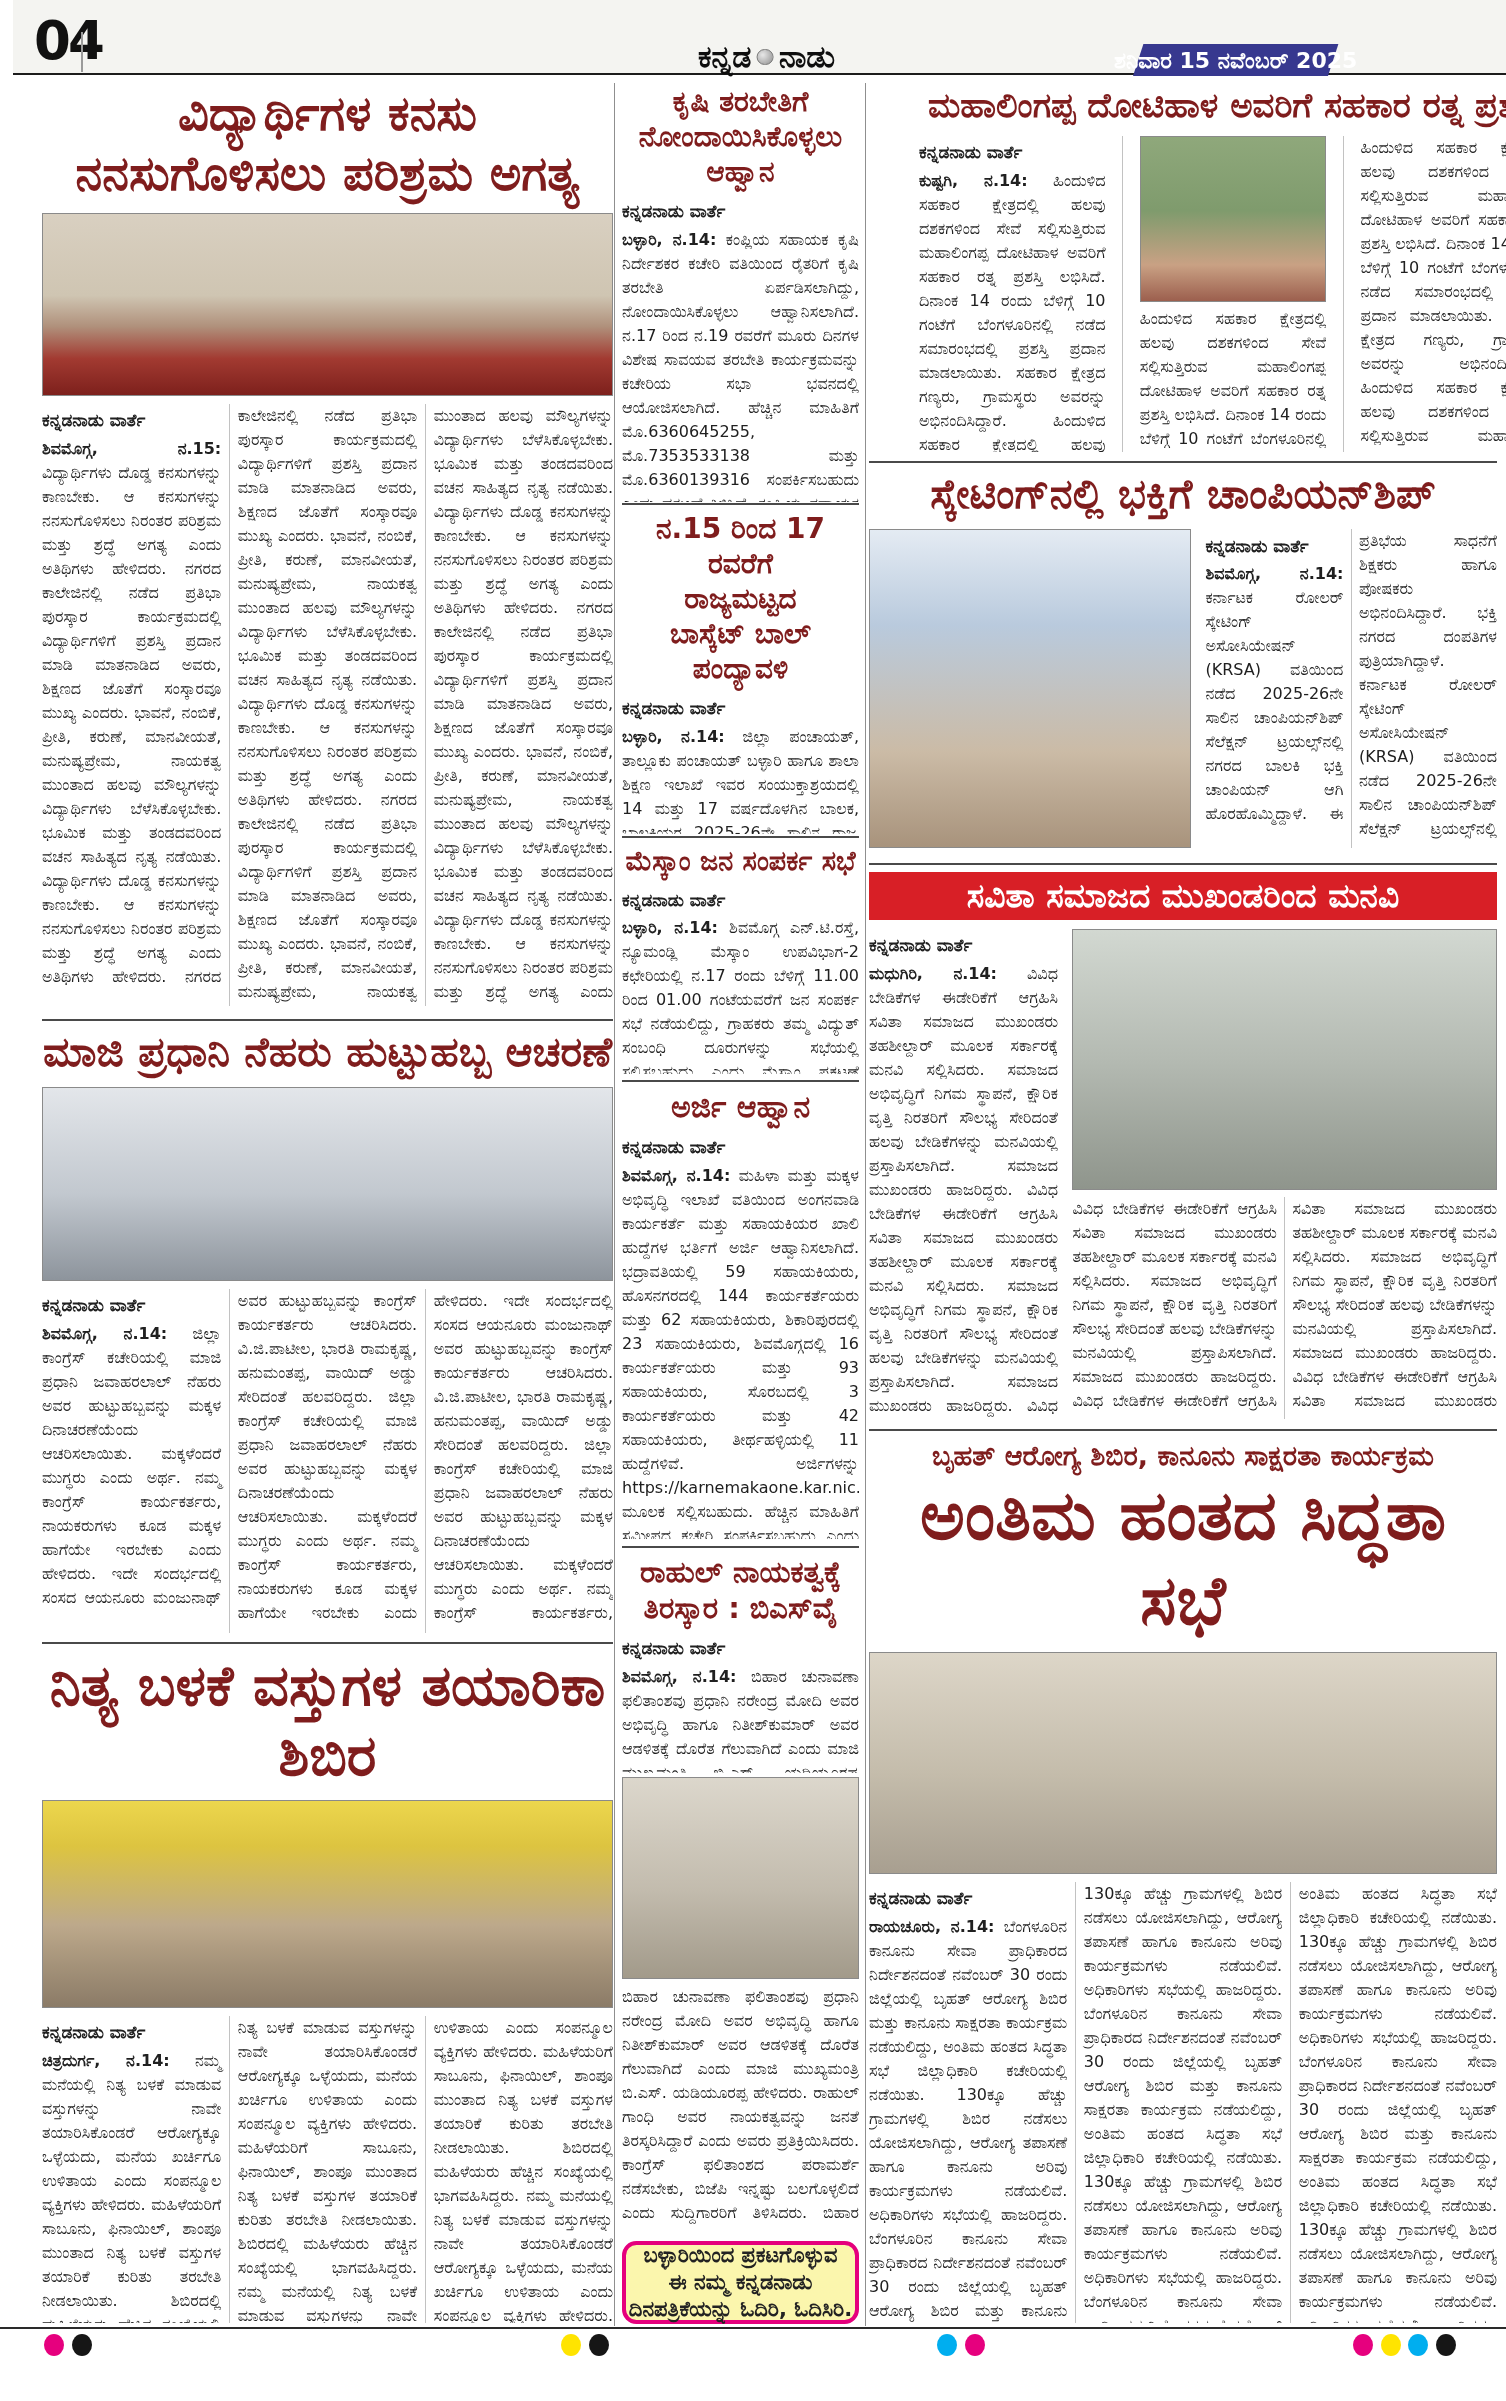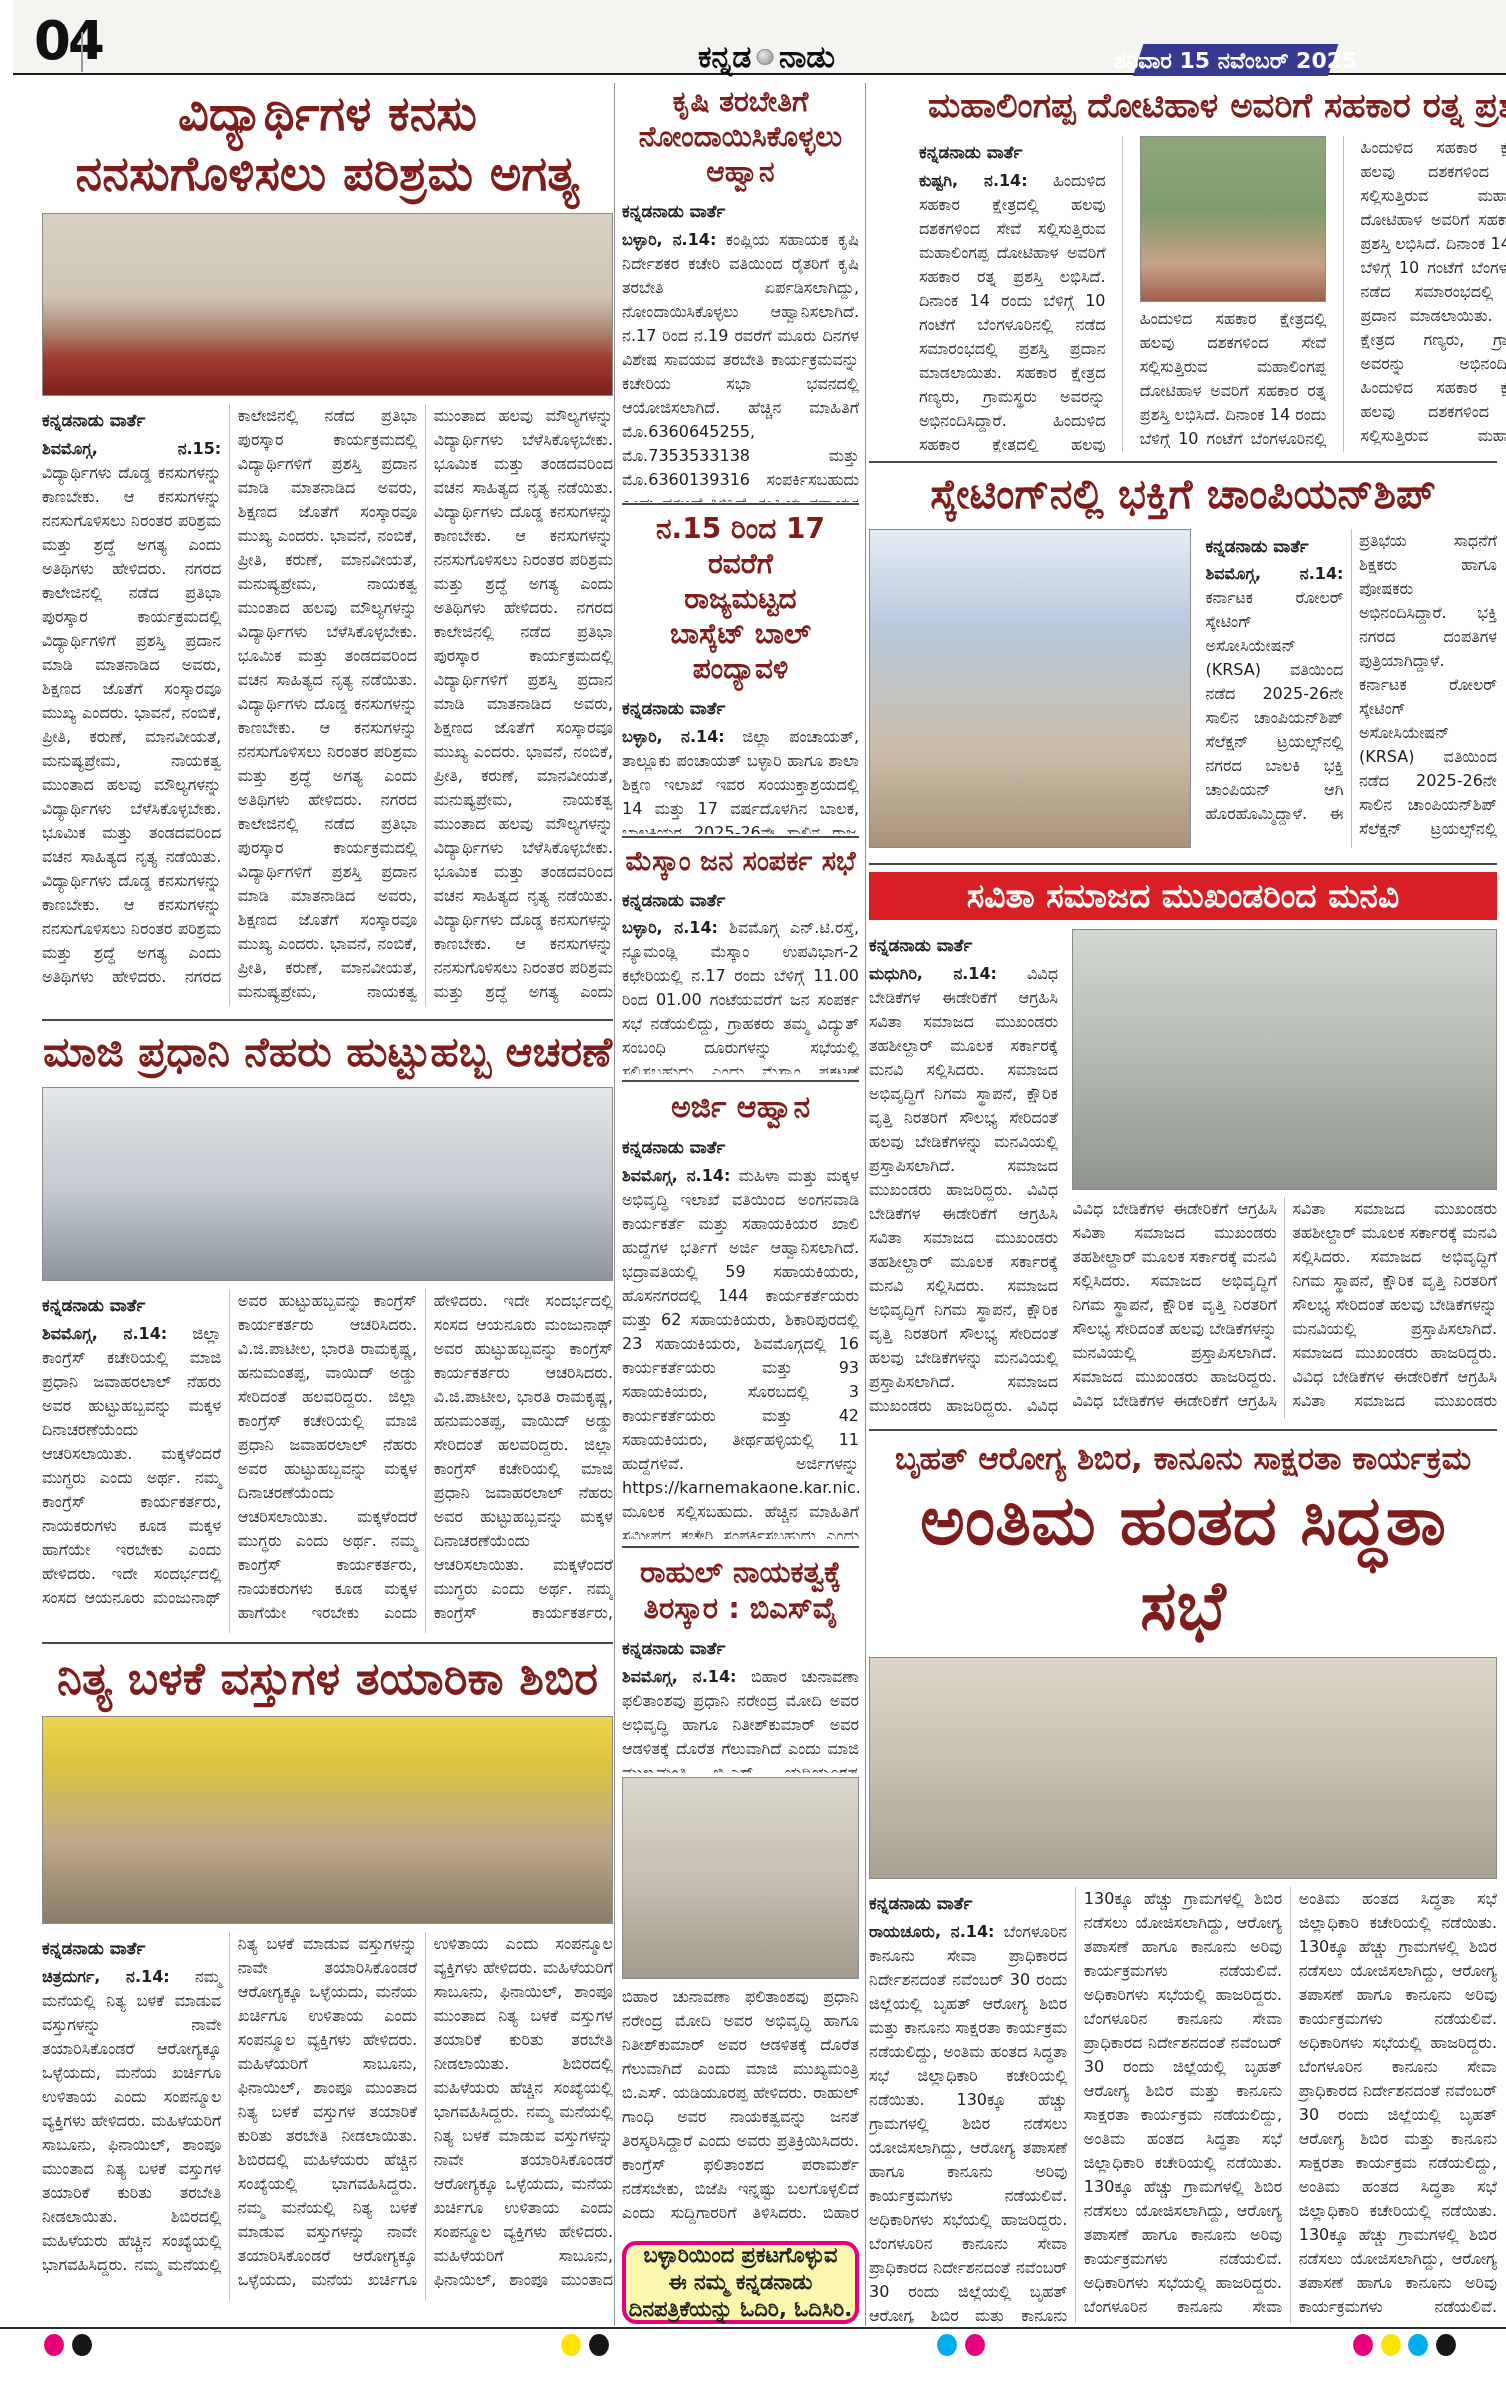--- a/index.html
+++ b/index.html
@@ -122,21 +122,21 @@
   <div class="photo ph-nehru" style="height:194px; margin-top:9px;"></div>
   <div class="bodytxt cols3" style="height:344px; margin-top:7.8px;">
     <div class="byline">ಕನ್ನಡನಾಡು ವಾರ್ತೆ</div>
     <p><b class="dl">ಶಿವಮೊಗ್ಗ, ನ.14:</b>
        <span>ಜಿಲ್ಲಾ ಕಾಂಗ್ರೆಸ್ ಕಚೇರಿಯಲ್ಲಿ ಮಾಜಿ ಪ್ರಧಾನಿ ಜವಾಹರಲಾಲ್ ನೆಹರು ಅವರ ಹುಟ್ಟುಹಬ್ಬವನ್ನು ಮಕ್ಕಳ ದಿನಾಚರಣೆಯೆಂದು ಆಚರಿಸಲಾಯಿತು. ಮಕ್ಕಳೆಂದರೆ ಮುಗ್ಧರು ಎಂದು ಅರ್ಥ. ನಮ್ಮ ಕಾಂಗ್ರೆಸ್ ಕಾರ್ಯಕರ್ತರು, ನಾಯಕರುಗಳು ಕೂಡ ಮಕ್ಕಳ ಹಾಗೆಯೇ ಇರಬೇಕು ಎಂದು ಹೇಳಿದರು. ಇದೇ ಸಂದರ್ಭದಲ್ಲಿ ಸಂಸದ ಆಯನೂರು ಮಂಜುನಾಥ್ ಅವರ ಹುಟ್ಟುಹಬ್ಬವನ್ನು ಕಾಂಗ್ರೆಸ್ ಕಾರ್ಯಕರ್ತರು ಆಚರಿಸಿದರು. ವಿ.ಜಿ.ಪಾಟೀಲ, ಭಾರತಿ ರಾಮಕೃಷ್ಣ, ಹನುಮಂತಪ್ಪ, ವಾಯಿದ್ ಅಡ್ಡು ಸೇರಿದಂತೆ ಹಲವರಿದ್ದರು. ಜಿಲ್ಲಾ ಕಾಂಗ್ರೆಸ್ ಕಚೇರಿಯಲ್ಲಿ ಮಾಜಿ ಪ್ರಧಾನಿ ಜವಾಹರಲಾಲ್ ನೆಹರು ಅವರ ಹುಟ್ಟುಹಬ್ಬವನ್ನು ಮಕ್ಕಳ ದಿನಾಚರಣೆಯೆಂದು ಆಚರಿಸಲಾಯಿತು. ಮಕ್ಕಳೆಂದರೆ ಮುಗ್ಧರು ಎಂದು ಅರ್ಥ. ನಮ್ಮ ಕಾಂಗ್ರೆಸ್ ಕಾರ್ಯಕರ್ತರು, ನಾಯಕರುಗಳು ಕೂಡ ಮಕ್ಕಳ ಹಾಗೆಯೇ ಇರಬೇಕು ಎಂದು ಹೇಳಿದರು. ಇದೇ ಸಂದರ್ಭದಲ್ಲಿ ಸಂಸದ ಆಯನೂರು ಮಂಜುನಾಥ್ ಅವರ ಹುಟ್ಟುಹಬ್ಬವನ್ನು ಕಾಂಗ್ರೆಸ್ ಕಾರ್ಯಕರ್ತರು ಆಚರಿಸಿದರು. ವಿ.ಜಿ.ಪಾಟೀಲ, ಭಾರತಿ ರಾಮಕೃಷ್ಣ, ಹನುಮಂತಪ್ಪ, ವಾಯಿದ್ ಅಡ್ಡು ಸೇರಿದಂತೆ ಹಲವರಿದ್ದರು. ಜಿಲ್ಲಾ ಕಾಂಗ್ರೆಸ್ ಕಚೇರಿಯಲ್ಲಿ ಮಾಜಿ ಪ್ರಧಾನಿ ಜವಾಹರಲಾಲ್ ನೆಹರು ಅವರ ಹುಟ್ಟುಹಬ್ಬವನ್ನು ಮಕ್ಕಳ ದಿನಾಚರಣೆಯೆಂದು ಆಚರಿಸಲಾಯಿತು. ಮಕ್ಕಳೆಂದರೆ ಮುಗ್ಧರು ಎಂದು ಅರ್ಥ. ನಮ್ಮ ಕಾಂಗ್ರೆಸ್ ಕಾರ್ಯಕರ್ತರು, ನಾಯಕರುಗಳು ಕೂಡ ಮಕ್ಕಳ ಹಾಗೆಯೇ ಇರಬೇಕು ಎಂದು ಹೇಳಿದರು. ಇದೇ ಸಂದರ್ಭದಲ್ಲಿ ಸಂಸದ ಆಯನೂರು ಮಂಜುನಾಥ್ ಅವರ ಹುಟ್ಟುಹಬ್ಬವನ್ನು ಕಾಂಗ್ರೆಸ್ ಕಾರ್ಯಕರ್ತರು ಆಚರಿಸಿದರು. ವಿ.ಜಿ.ಪಾಟೀಲ, ಭಾರತಿ ರಾಮಕೃಷ್ಣ, ಹನುಮಂತಪ್ಪ, ವಾಯಿದ್ ಅಡ್ಡು ಸೇರಿದಂತೆ ಹಲವರಿದ್ದರು. ಜಿಲ್ಲಾ ಕಾಂಗ್ರೆಸ್ ಕಚೇರಿಯಲ್ಲಿ ಮಾಜಿ ಪ್ರಧಾನಿ ಜವಾಹರಲಾಲ್ ನೆಹರು ಅವರ ಹುಟ್ಟುಹಬ್ಬವನ್ನು ಮಕ್ಕಳ ದಿನಾಚರಣೆಯೆಂದು ಆಚರಿಸಲಾಯಿತು. ಮಕ್ಕಳೆಂದರೆ ಮುಗ್ಧರು ಎಂದು ಅರ್ಥ. ನಮ್ಮ ಕಾಂಗ್ರೆಸ್ ಕಾರ್ಯಕರ್ತರು, ನಾಯಕರುಗಳು ಕೂಡ ಮಕ್ಕಳ ಹಾಗೆಯೇ ಇರಬೇಕು ಎಂದು ಹೇಳಿದರು. ಇದೇ ಸಂದರ್ಭದಲ್ಲಿ ಸಂಸದ ಆಯನೂರು ಮಂಜುನಾಥ್ ಅವರ ಹುಟ್ಟುಹಬ್ಬವನ್ನು ಕಾಂಗ್ರೆಸ್ ಕಾರ್ಯಕರ್ತರು ಆಚರಿಸಿದರು. ವಿ.ಜಿ.ಪಾಟೀಲ, ಭಾರತಿ ರಾಮಕೃಷ್ಣ, ಹನುಮಂತಪ್ಪ, ವಾಯಿದ್ ಅಡ್ಡು ಸೇರಿದಂತೆ ಹಲವರಿದ್ದರು. ಜಿಲ್ಲಾ ಕಾಂಗ್ರೆಸ್ ಕಚೇರಿಯಲ್ಲಿ ಮಾಜಿ ಪ್ರಧಾನಿ ಜವಾಹರಲಾಲ್ ನೆಹರು ಅವರ ಹುಟ್ಟುಹಬ್ಬವನ್ನು ಮಕ್ಕಳ ದಿನಾಚರಣೆಯೆಂದು ಆಚರಿಸಲಾಯಿತು. ಮಕ್ಕಳೆಂದರೆ ಮುಗ್ಧರು ಎಂದು ಅರ್ಥ. ನಮ್ಮ ಕಾಂಗ್ರೆಸ್ ಕಾರ್ಯಕರ್ತರು, ನಾಯಕರುಗಳು ಕೂಡ ಮಕ್ಕಳ ಹಾಗೆಯೇ ಇರಬೇಕು ಎಂದು ಹೇಳಿದರು. ಇದೇ ಸಂದರ್ಭದಲ್ಲಿ ಸಂಸದ ಆಯನೂರು ಮಂಜುನಾಥ್ ಅವರ ಹುಟ್ಟುಹಬ್ಬವನ್ನು ಕಾಂಗ್ರೆಸ್ ಕಾರ್ಯಕರ್ತರು ಆಚರಿಸಿದರು. ವಿ.ಜಿ.ಪಾಟೀಲ, ಭಾರತಿ ರಾಮಕೃಷ್ಣ, ಹನುಮಂತಪ್ಪ, ವಾಯಿದ್ ಅಡ್ಡು ಸೇರಿದಂತೆ ಹಲವರಿದ್ದರು.</span></p>
   </div>
 </div>
 <div class="hrule" style="left:42px; top:1642px; width:571px;"></div>
 
 <div class="art" style="left:42px; top:1651px; width:571px; height:672px;">
-  <div class="hl" style="font-size:45px;">ನಿತ್ಯ ಬಳಕೆ ವಸ್ತುಗಳ ತಯಾರಿಕಾ ಶಿಬಿರ</div>
+  <div class="hl" style="font-size:56px;">ನಿತ್ಯ ಬಳಕೆ ವಸ್ತುಗಳ ತಯಾರಿಕಾ ಶಿಬಿರ</div>
   <div class="photo ph-camp" style="height:208px; margin-top:9px;"></div>
   <div class="bodytxt cols3" style="height:369px; margin-top:7.8px;">
     <div class="byline">ಕನ್ನಡನಾಡು ವಾರ್ತೆ</div>
     <p><b class="dl">ಚಿತ್ರದುರ್ಗ, ನ.14:</b>
        <span>ನಮ್ಮ ಮನೆಯಲ್ಲಿ ನಿತ್ಯ ಬಳಕೆ ಮಾಡುವ ವಸ್ತುಗಳನ್ನು ನಾವೇ ತಯಾರಿಸಿಕೊಂಡರೆ ಆರೋಗ್ಯಕ್ಕೂ ಒಳ್ಳೆಯದು, ಮನೆಯ ಖರ್ಚಿಗೂ ಉಳಿತಾಯ ಎಂದು ಸಂಪನ್ಮೂಲ ವ್ಯಕ್ತಿಗಳು ಹೇಳಿದರು. ಮಹಿಳೆಯರಿಗೆ ಸಾಬೂನು, ಫಿನಾಯಿಲ್, ಶಾಂಪೂ ಮುಂತಾದ ನಿತ್ಯ ಬಳಕೆ ವಸ್ತುಗಳ ತಯಾರಿಕೆ ಕುರಿತು ತರಬೇತಿ ನೀಡಲಾಯಿತು. ಶಿಬಿರದಲ್ಲಿ ಮಹಿಳೆಯರು ಹೆಚ್ಚಿನ ಸಂಖ್ಯೆಯಲ್ಲಿ ಭಾಗವಹಿಸಿದ್ದರು. ನಮ್ಮ ಮನೆಯಲ್ಲಿ ನಿತ್ಯ ಬಳಕೆ ಮಾಡುವ ವಸ್ತುಗಳನ್ನು ನಾವೇ ತಯಾರಿಸಿಕೊಂಡರೆ ಆರೋಗ್ಯಕ್ಕೂ ಒಳ್ಳೆಯದು, ಮನೆಯ ಖರ್ಚಿಗೂ ಉಳಿತಾಯ ಎಂದು ಸಂಪನ್ಮೂಲ ವ್ಯಕ್ತಿಗಳು ಹೇಳಿದರು. ಮಹಿಳೆಯರಿಗೆ ಸಾಬೂನು, ಫಿನಾಯಿಲ್, ಶಾಂಪೂ ಮುಂತಾದ ನಿತ್ಯ ಬಳಕೆ ವಸ್ತುಗಳ ತಯಾರಿಕೆ ಕುರಿತು ತರಬೇತಿ ನೀಡಲಾಯಿತು. ಶಿಬಿರದಲ್ಲಿ ಮಹಿಳೆಯರು ಹೆಚ್ಚಿನ ಸಂಖ್ಯೆಯಲ್ಲಿ ಭಾಗವಹಿಸಿದ್ದರು. ನಮ್ಮ ಮನೆಯಲ್ಲಿ ನಿತ್ಯ ಬಳಕೆ ಮಾಡುವ ವಸ್ತುಗಳನ್ನು ನಾವೇ ತಯಾರಿಸಿಕೊಂಡರೆ ಆರೋಗ್ಯಕ್ಕೂ ಒಳ್ಳೆಯದು, ಮನೆಯ ಖರ್ಚಿಗೂ ಉಳಿತಾಯ ಎಂದು ಸಂಪನ್ಮೂಲ ವ್ಯಕ್ತಿಗಳು ಹೇಳಿದರು. ಮಹಿಳೆಯರಿಗೆ ಸಾಬೂನು, ಫಿನಾಯಿಲ್, ಶಾಂಪೂ ಮುಂತಾದ ನಿತ್ಯ ಬಳಕೆ ವಸ್ತುಗಳ ತಯಾರಿಕೆ ಕುರಿತು ತರಬೇತಿ ನೀಡಲಾಯಿತು. ಶಿಬಿರದಲ್ಲಿ ಮಹಿಳೆಯರು ಹೆಚ್ಚಿನ ಸಂಖ್ಯೆಯಲ್ಲಿ ಭಾಗವಹಿಸಿದ್ದರು. ನಮ್ಮ ಮನೆಯಲ್ಲಿ ನಿತ್ಯ ಬಳಕೆ ಮಾಡುವ ವಸ್ತುಗಳನ್ನು ನಾವೇ ತಯಾರಿಸಿಕೊಂಡರೆ ಆರೋಗ್ಯಕ್ಕೂ ಒಳ್ಳೆಯದು, ಮನೆಯ ಖರ್ಚಿಗೂ ಉಳಿತಾಯ ಎಂದು ಸಂಪನ್ಮೂಲ ವ್ಯಕ್ತಿಗಳು ಹೇಳಿದರು. ಮಹಿಳೆಯರಿಗೆ ಸಾಬೂನು, ಫಿನಾಯಿಲ್, ಶಾಂಪೂ ಮುಂತಾದ ನಿತ್ಯ ಬಳಕೆ ವಸ್ತುಗಳ ತಯಾರಿಕೆ ಕುರಿತು ತರಬೇತಿ ನೀಡಲಾಯಿತು. ಶಿಬಿರದಲ್ಲಿ ಮಹಿಳೆಯರು ಹೆಚ್ಚಿನ ಸಂಖ್ಯೆಯಲ್ಲಿ ಭಾಗವಹಿಸಿದ್ದರು. ನಮ್ಮ ಮನೆಯಲ್ಲಿ ನಿತ್ಯ ಬಳಕೆ ಮಾಡುವ ವಸ್ತುಗಳನ್ನು ನಾವೇ ತಯಾರಿಸಿಕೊಂಡರೆ ಆರೋಗ್ಯಕ್ಕೂ ಒಳ್ಳೆಯದು, ಮನೆಯ ಖರ್ಚಿಗೂ ಉಳಿತಾಯ ಎಂದು ಸಂಪನ್ಮೂಲ ವ್ಯಕ್ತಿಗಳು ಹೇಳಿದರು. ಮಹಿಳೆಯರಿಗೆ ಸಾಬೂನು, ಫಿನಾಯಿಲ್, ಶಾಂಪೂ ಮುಂತಾದ ನಿತ್ಯ ಬಳಕೆ ವಸ್ತುಗಳ ತಯಾರಿಕೆ ಕುರಿತು ತರಬೇತಿ ನೀಡಲಾಯಿತು. ಶಿಬಿರದಲ್ಲಿ ಮಹಿಳೆಯರು ಹೆಚ್ಚಿನ ಸಂಖ್ಯೆಯಲ್ಲಿ ಭಾಗವಹಿಸಿದ್ದರು. ನಮ್ಮ ಮನೆಯಲ್ಲಿ ನಿತ್ಯ ಬಳಕೆ ಮಾಡುವ ವಸ್ತುಗಳನ್ನು ನಾವೇ ತಯಾರಿಸಿಕೊಂಡರೆ ಆರೋಗ್ಯಕ್ಕೂ ಒಳ್ಳೆಯದು, ಮನೆಯ ಖರ್ಚಿಗೂ ಉಳಿತಾಯ ಎಂದು ಸಂಪನ್ಮೂಲ ವ್ಯಕ್ತಿಗಳು ಹೇಳಿದರು. ಮಹಿಳೆಯರಿಗೆ ಸಾಬೂನು, ಫಿನಾಯಿಲ್, ಶಾಂಪೂ ಮುಂತಾದ ನಿತ್ಯ ಬಳಕೆ ವಸ್ತುಗಳ ತಯಾರಿಕೆ ಕುರಿತು ತರಬೇತಿ ನೀಡಲಾಯಿತು. ಶಿಬಿರದಲ್ಲಿ ಮಹಿಳೆಯರು ಹೆಚ್ಚಿನ ಸಂಖ್ಯೆಯಲ್ಲಿ ಭಾಗವಹಿಸಿದ್ದರು.</span></p>
   </div>
 </div>
 
 <div class="art" style="left:622px; top:84px; width:237px; height:418px;">
   <div class="hl" style="font-size:28px;">
@@ -256,21 +256,21 @@
       <div class="bodytxt cols2" style="height:222px; margin-top:6.7px;">
         <span>ವಿವಿಧ ಬೇಡಿಕೆಗಳ ಈಡೇರಿಕೆಗೆ ಆಗ್ರಹಿಸಿ ಸವಿತಾ ಸಮಾಜದ ಮುಖಂಡರು ತಹಶೀಲ್ದಾರ್ ಮೂಲಕ ಸರ್ಕಾರಕ್ಕೆ ಮನವಿ ಸಲ್ಲಿಸಿದರು. ಸಮಾಜದ ಅಭಿವೃದ್ಧಿಗೆ ನಿಗಮ ಸ್ಥಾಪನೆ, ಕ್ಷೌರಿಕ ವೃತ್ತಿ ನಿರತರಿಗೆ ಸೌಲಭ್ಯ ಸೇರಿದಂತೆ ಹಲವು ಬೇಡಿಕೆಗಳನ್ನು ಮನವಿಯಲ್ಲಿ ಪ್ರಸ್ತಾಪಿಸಲಾಗಿದೆ. ಸಮಾಜದ ಮುಖಂಡರು ಹಾಜರಿದ್ದರು. ವಿವಿಧ ಬೇಡಿಕೆಗಳ ಈಡೇರಿಕೆಗೆ ಆಗ್ರಹಿಸಿ ಸವಿತಾ ಸಮಾಜದ ಮುಖಂಡರು ತಹಶೀಲ್ದಾರ್ ಮೂಲಕ ಸರ್ಕಾರಕ್ಕೆ ಮನವಿ ಸಲ್ಲಿಸಿದರು. ಸಮಾಜದ ಅಭಿವೃದ್ಧಿಗೆ ನಿಗಮ ಸ್ಥಾಪನೆ, ಕ್ಷೌರಿಕ ವೃತ್ತಿ ನಿರತರಿಗೆ ಸೌಲಭ್ಯ ಸೇರಿದಂತೆ ಹಲವು ಬೇಡಿಕೆಗಳನ್ನು ಮನವಿಯಲ್ಲಿ ಪ್ರಸ್ತಾಪಿಸಲಾಗಿದೆ. ಸಮಾಜದ ಮುಖಂಡರು ಹಾಜರಿದ್ದರು. ವಿವಿಧ ಬೇಡಿಕೆಗಳ ಈಡೇರಿಕೆಗೆ ಆಗ್ರಹಿಸಿ ಸವಿತಾ ಸಮಾಜದ ಮುಖಂಡರು ತಹಶೀಲ್ದಾರ್ ಮೂಲಕ ಸರ್ಕಾರಕ್ಕೆ ಮನವಿ ಸಲ್ಲಿಸಿದರು. ಸಮಾಜದ ಅಭಿವೃದ್ಧಿಗೆ ನಿಗಮ ಸ್ಥಾಪನೆ, ಕ್ಷೌರಿಕ ವೃತ್ತಿ ನಿರತರಿಗೆ ಸೌಲಭ್ಯ ಸೇರಿದಂತೆ ಹಲವು ಬೇಡಿಕೆಗಳನ್ನು ಮನವಿಯಲ್ಲಿ ಪ್ರಸ್ತಾಪಿಸಲಾಗಿದೆ. ಸಮಾಜದ ಮುಖಂಡರು ಹಾಜರಿದ್ದರು.</span>
       </div>
     </div>
   </div>
 </div>
 <div class="hrule" style="left:869px; top:1429px; width:628px;"></div>
 
 <div class="art" style="left:869px; top:1439px; width:628px; height:884px;">
   <div class="hl">
-    <div style="font-size:31px;">ಬೃಹತ್ ಆರೋಗ್ಯ ಶಿಬಿರ, ಕಾನೂನು ಸಾಕ್ಷರತಾ ಕಾರ್ಯಕ್ರಮ</div>
+    <div style="font-size:27px;">ಬೃಹತ್ ಆರೋಗ್ಯ ಶಿಬಿರ, ಕಾನೂನು ಸಾಕ್ಷರತಾ ಕಾರ್ಯಕ್ರಮ</div>
     <div style="font-size:68px;">ಅಂತಿಮ ಹಂತದ ಸಿದ್ಧತಾ ಸಭೆ</div>
   </div>
   <div class="photo ph-meeting" style="height:222px; margin-top:9px;"></div>
   <div class="bodytxt cols3" style="height:532px; margin-top:7.8px;">
     <div class="byline">ಕನ್ನಡನಾಡು ವಾರ್ತೆ</div>
     <p><b class="dl">ರಾಯಚೂರು, ನ.14:</b>
        <span>ಬೆಂಗಳೂರಿನ ಕಾನೂನು ಸೇವಾ ಪ್ರಾಧಿಕಾರದ ನಿರ್ದೇಶನದಂತೆ ನವೆಂಬರ್ 30 ರಂದು ಜಿಲ್ಲೆಯಲ್ಲಿ ಬೃಹತ್ ಆರೋಗ್ಯ ಶಿಬಿರ ಮತ್ತು ಕಾನೂನು ಸಾಕ್ಷರತಾ ಕಾರ್ಯಕ್ರಮ ನಡೆಯಲಿದ್ದು, ಅಂತಿಮ ಹಂತದ ಸಿದ್ಧತಾ ಸಭೆ ಜಿಲ್ಲಾಧಿಕಾರಿ ಕಚೇರಿಯಲ್ಲಿ ನಡೆಯಿತು. 130ಕ್ಕೂ ಹೆಚ್ಚು ಗ್ರಾಮಗಳಲ್ಲಿ ಶಿಬಿರ ನಡೆಸಲು ಯೋಜಿಸಲಾಗಿದ್ದು, ಆರೋಗ್ಯ ತಪಾಸಣೆ ಹಾಗೂ ಕಾನೂನು ಅರಿವು ಕಾರ್ಯಕ್ರಮಗಳು ನಡೆಯಲಿವೆ. ಅಧಿಕಾರಿಗಳು ಸಭೆಯಲ್ಲಿ ಹಾಜರಿದ್ದರು. ಬೆಂಗಳೂರಿನ ಕಾನೂನು ಸೇವಾ ಪ್ರಾಧಿಕಾರದ ನಿರ್ದೇಶನದಂತೆ ನವೆಂಬರ್ 30 ರಂದು ಜಿಲ್ಲೆಯಲ್ಲಿ ಬೃಹತ್ ಆರೋಗ್ಯ ಶಿಬಿರ ಮತ್ತು ಕಾನೂನು ಸಾಕ್ಷರತಾ ಕಾರ್ಯಕ್ರಮ ನಡೆಯಲಿದ್ದು, ಅಂತಿಮ ಹಂತದ ಸಿದ್ಧತಾ ಸಭೆ ಜಿಲ್ಲಾಧಿಕಾರಿ ಕಚೇರಿಯಲ್ಲಿ ನಡೆಯಿತು. 130ಕ್ಕೂ ಹೆಚ್ಚು ಗ್ರಾಮಗಳಲ್ಲಿ ಶಿಬಿರ ನಡೆಸಲು ಯೋಜಿಸಲಾಗಿದ್ದು, ಆರೋಗ್ಯ ತಪಾಸಣೆ ಹಾಗೂ ಕಾನೂನು ಅರಿವು ಕಾರ್ಯಕ್ರಮಗಳು ನಡೆಯಲಿವೆ. ಅಧಿಕಾರಿಗಳು ಸಭೆಯಲ್ಲಿ ಹಾಜರಿದ್ದರು. ಬೆಂಗಳೂರಿನ ಕಾನೂನು ಸೇವಾ ಪ್ರಾಧಿಕಾರದ ನಿರ್ದೇಶನದಂತೆ ನವೆಂಬರ್ 30 ರಂದು ಜಿಲ್ಲೆಯಲ್ಲಿ ಬೃಹತ್ ಆರೋಗ್ಯ ಶಿಬಿರ ಮತ್ತು ಕಾನೂನು ಸಾಕ್ಷರತಾ ಕಾರ್ಯಕ್ರಮ ನಡೆಯಲಿದ್ದು, ಅಂತಿಮ ಹಂತದ ಸಿದ್ಧತಾ ಸಭೆ ಜಿಲ್ಲಾಧಿಕಾರಿ ಕಚೇರಿಯಲ್ಲಿ ನಡೆಯಿತು. 130ಕ್ಕೂ ಹೆಚ್ಚು ಗ್ರಾಮಗಳಲ್ಲಿ ಶಿಬಿರ ನಡೆಸಲು ಯೋಜಿಸಲಾಗಿದ್ದು, ಆರೋಗ್ಯ ತಪಾಸಣೆ ಹಾಗೂ ಕಾನೂನು ಅರಿವು ಕಾರ್ಯಕ್ರಮಗಳು ನಡೆಯಲಿವೆ. ಅಧಿಕಾರಿಗಳು ಸಭೆಯಲ್ಲಿ ಹಾಜರಿದ್ದರು. ಬೆಂಗಳೂರಿನ ಕಾನೂನು ಸೇವಾ ಪ್ರಾಧಿಕಾರದ ನಿರ್ದೇಶನದಂತೆ ನವೆಂಬರ್ 30 ರಂದು ಜಿಲ್ಲೆಯಲ್ಲಿ ಬೃಹತ್ ಆರೋಗ್ಯ ಶಿಬಿರ ಮತ್ತು ಕಾನೂನು ಸಾಕ್ಷರತಾ ಕಾರ್ಯಕ್ರಮ ನಡೆಯಲಿದ್ದು, ಅಂತಿಮ ಹಂತದ ಸಿದ್ಧತಾ ಸಭೆ ಜಿಲ್ಲಾಧಿಕಾರಿ ಕಚೇರಿಯಲ್ಲಿ ನಡೆಯಿತು. 130ಕ್ಕೂ ಹೆಚ್ಚು ಗ್ರಾಮಗಳಲ್ಲಿ ಶಿಬಿರ ನಡೆಸಲು ಯೋಜಿಸಲಾಗಿದ್ದು, ಆರೋಗ್ಯ ತಪಾಸಣೆ ಹಾಗೂ ಕಾನೂನು ಅರಿವು ಕಾರ್ಯಕ್ರಮಗಳು ನಡೆಯಲಿವೆ. ಅಧಿಕಾರಿಗಳು ಸಭೆಯಲ್ಲಿ ಹಾಜರಿದ್ದರು. ಬೆಂಗಳೂರಿನ ಕಾನೂನು ಸೇವಾ ಪ್ರಾಧಿಕಾರದ ನಿರ್ದೇಶನದಂತೆ ನವೆಂಬರ್ 30 ರಂದು ಜಿಲ್ಲೆಯಲ್ಲಿ ಬೃಹತ್ ಆರೋಗ್ಯ ಶಿಬಿರ ಮತ್ತು ಕಾನೂನು ಸಾಕ್ಷರತಾ ಕಾರ್ಯಕ್ರಮ ನಡೆಯಲಿದ್ದು, ಅಂತಿಮ ಹಂತದ ಸಿದ್ಧತಾ ಸಭೆ ಜಿಲ್ಲಾಧಿಕಾರಿ ಕಚೇರಿಯಲ್ಲಿ ನಡೆಯಿತು. 130ಕ್ಕೂ ಹೆಚ್ಚು ಗ್ರಾಮಗಳಲ್ಲಿ ಶಿಬಿರ ನಡೆಸಲು ಯೋಜಿಸಲಾಗಿದ್ದು, ಆರೋಗ್ಯ ತಪಾಸಣೆ ಹಾಗೂ ಕಾನೂನು ಅರಿವು ಕಾರ್ಯಕ್ರಮಗಳು ನಡೆಯಲಿವೆ. ಅಧಿಕಾರಿಗಳು ಸಭೆಯಲ್ಲಿ ಹಾಜರಿದ್ದರು. ಬೆಂಗಳೂರಿನ ಕಾನೂನು ಸೇವಾ ಪ್ರಾಧಿಕಾರದ ನಿರ್ದೇಶನದಂತೆ ನವೆಂಬರ್ 30 ರಂದು ಜಿಲ್ಲೆಯಲ್ಲಿ ಬೃಹತ್ ಆರೋಗ್ಯ ಶಿಬಿರ ಮತ್ತು ಕಾನೂನು ಸಾಕ್ಷರತಾ ಕಾರ್ಯಕ್ರಮ ನಡೆಯಲಿದ್ದು, ಅಂತಿಮ ಹಂತದ ಸಿದ್ಧತಾ ಸಭೆ ಜಿಲ್ಲಾಧಿಕಾರಿ ಕಚೇರಿಯಲ್ಲಿ ನಡೆಯಿತು. 130ಕ್ಕೂ ಹೆಚ್ಚು ಗ್ರಾಮಗಳಲ್ಲಿ ಶಿಬಿರ ನಡೆಸಲು ಯೋಜಿಸಲಾಗಿದ್ದು, ಆರೋಗ್ಯ ತಪಾಸಣೆ ಹಾಗೂ ಕಾನೂನು ಅರಿವು ಕಾರ್ಯಕ್ರಮಗಳು ನಡೆಯಲಿವೆ. ಅಧಿಕಾರಿಗಳು ಸಭೆಯಲ್ಲಿ ಹಾಜರಿದ್ದರು.</span></p>
   </div>
 </div>
 

